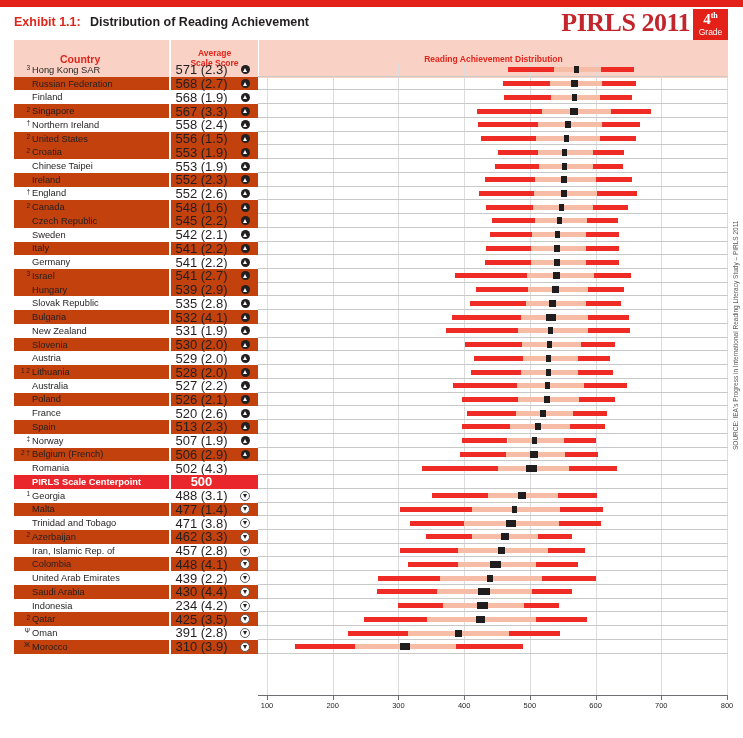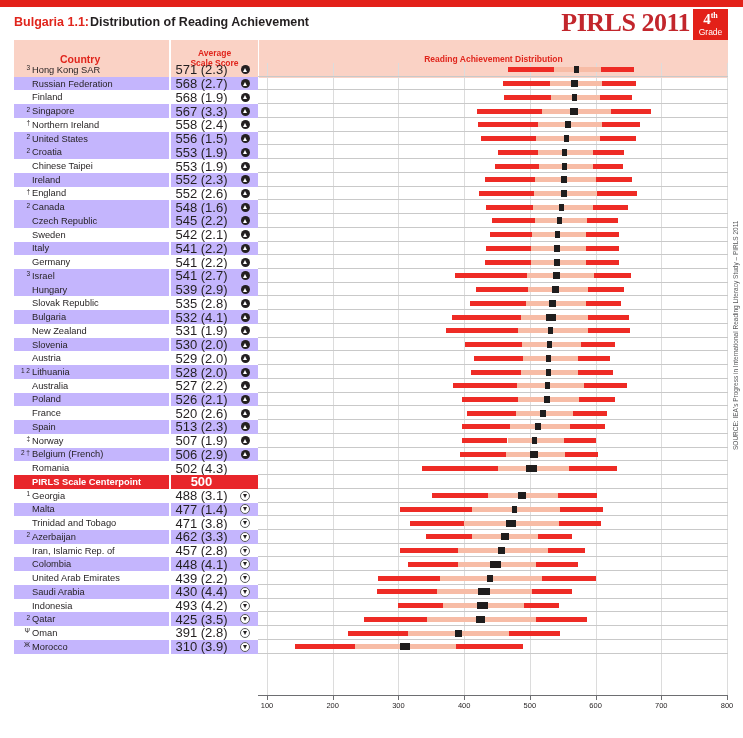--- a/index.html
+++ b/index.html
@@ -28,21 +28,21 @@
   .th-score div{font-size:8.5px;font-weight:bold;color:#e0251c;line-height:1.15;}
   .th-dist{left:245px;width:469px;}
   .th-dist span{font-size:8.5px;font-weight:bold;color:#e0251c;text-align:center;}
 
   #rows-wrap{position:relative;height:632px;}
   .vline{position:absolute;top:0;bottom:0;width:1px;background:#dcdcdc;z-index:0;}
   .row{position:relative;height:13.739px;}
   .blk{position:absolute;top:0;bottom:0;}
   .b-country{left:0;width:155px;display:flex;align-items:center;}
   .b-scorearrow{left:157px;width:87px;}
-  .row.shaded .b-country,.row.shaded .b-scorearrow{background:#c4b5fd;}
+  .row.shaded .b-country,.row.shaded .b-scorearrow{background:#c2410c;}
   .row.centerpoint .b-country,.row.centerpoint .b-scorearrow{background:#e8262b;}
   .row.centerpoint .cname,.row.centerpoint .cscore{color:#fff;font-weight:bold;}
   .marker{display:inline-block;width:16px;text-align:right;font-size:6.5px;padding-right:2px;transform:translateY(-2px);flex:none;}
   .cname{font-size:9.3px;white-space:nowrap;}
   .cscore{position:absolute;left:0;width:61px;top:0;bottom:0;display:flex;align-items:center;justify-content:center;font-size:13px;}
   .carrow{position:absolute;left:61px;width:26px;top:0;bottom:0;display:flex;align-items:center;justify-content:center;}
   .au{width:9px;height:9px;border-radius:50%;background:#231f20;display:flex;align-items:center;justify-content:center;}
   .au i{display:block;width:0;height:0;border-left:2.5px solid transparent;border-right:2.5px solid transparent;border-bottom:4px solid #fff;}
   .ad{width:8px;height:8px;border-radius:50%;background:#fff;border:1px solid #58595b;display:flex;align-items:center;justify-content:center;}
   .ad i{display:block;width:0;height:0;border-left:2.5px solid transparent;border-right:2.5px solid transparent;border-top:4px solid #231f20;}
@@ -56,21 +56,21 @@
   .axis-line{position:absolute;left:244px;width:470px;top:0;height:1px;background:#6d6e71;}
   .tick{position:absolute;top:1px;width:1px;height:4px;background:#6d6e71;}
   .tick-label{position:absolute;top:6px;width:30px;margin-left:-15px;text-align:center;font-size:7.5px;color:#231f20;}
 </style>
 </head>
 <body>
 
 <div class="topbar"></div>
 
 <div class="titlebar">
-  <span class="exhibit-label">Bulgaria 1.1:</span>
+  <span class="exhibit-label">Exhibit 1.1:</span>
   <span class="exhibit-title">Distribution of Reading Achievement</span>
   <span class="logo">PIRLS 2011</span>
   <span class="badge"><span class="bn">4</span><span class="bs">th</span><span class="bw">Grade</span></span>
 </div>
 
 <div class="source-vert">SOURCE: IEA's Progress in International Reading Literacy Study – PIRLS 2011</div>
 
 <div class="tbl">
   <div class="thead">
     <div class="th-block th-country">
@@ -857,21 +857,21 @@
           <span class="seg red" style="left: 273.829px; width: 40.0857px;"></span>
           <span class="ci" style="left: 220.19px; width: 11.3344px;"></span>
         </div>
       </div>
       <div class="row">
         <div class="blk b-country">
           <span class="marker"></span>
           <span class="cname">Indonesia</span>
         </div>
         <div class="blk b-scorearrow">
-          <span class="cscore">493 (4.2)</span>
+          <span class="cscore">234 (4.2)</span>
           <span class="carrow">
             <span class="ad">
               <i></i>
             </span>
           </span>
         </div>
         <div class="blk b-chart">
           <span class="seg red" style="left: 139.771px; width: 45.3429px;"></span>
           <span class="seg mid" style="left: 185.114px; width: 80.8286px;"></span>
           <span class="seg red" style="left: 265.943px; width: 34.8286px;"></span>

